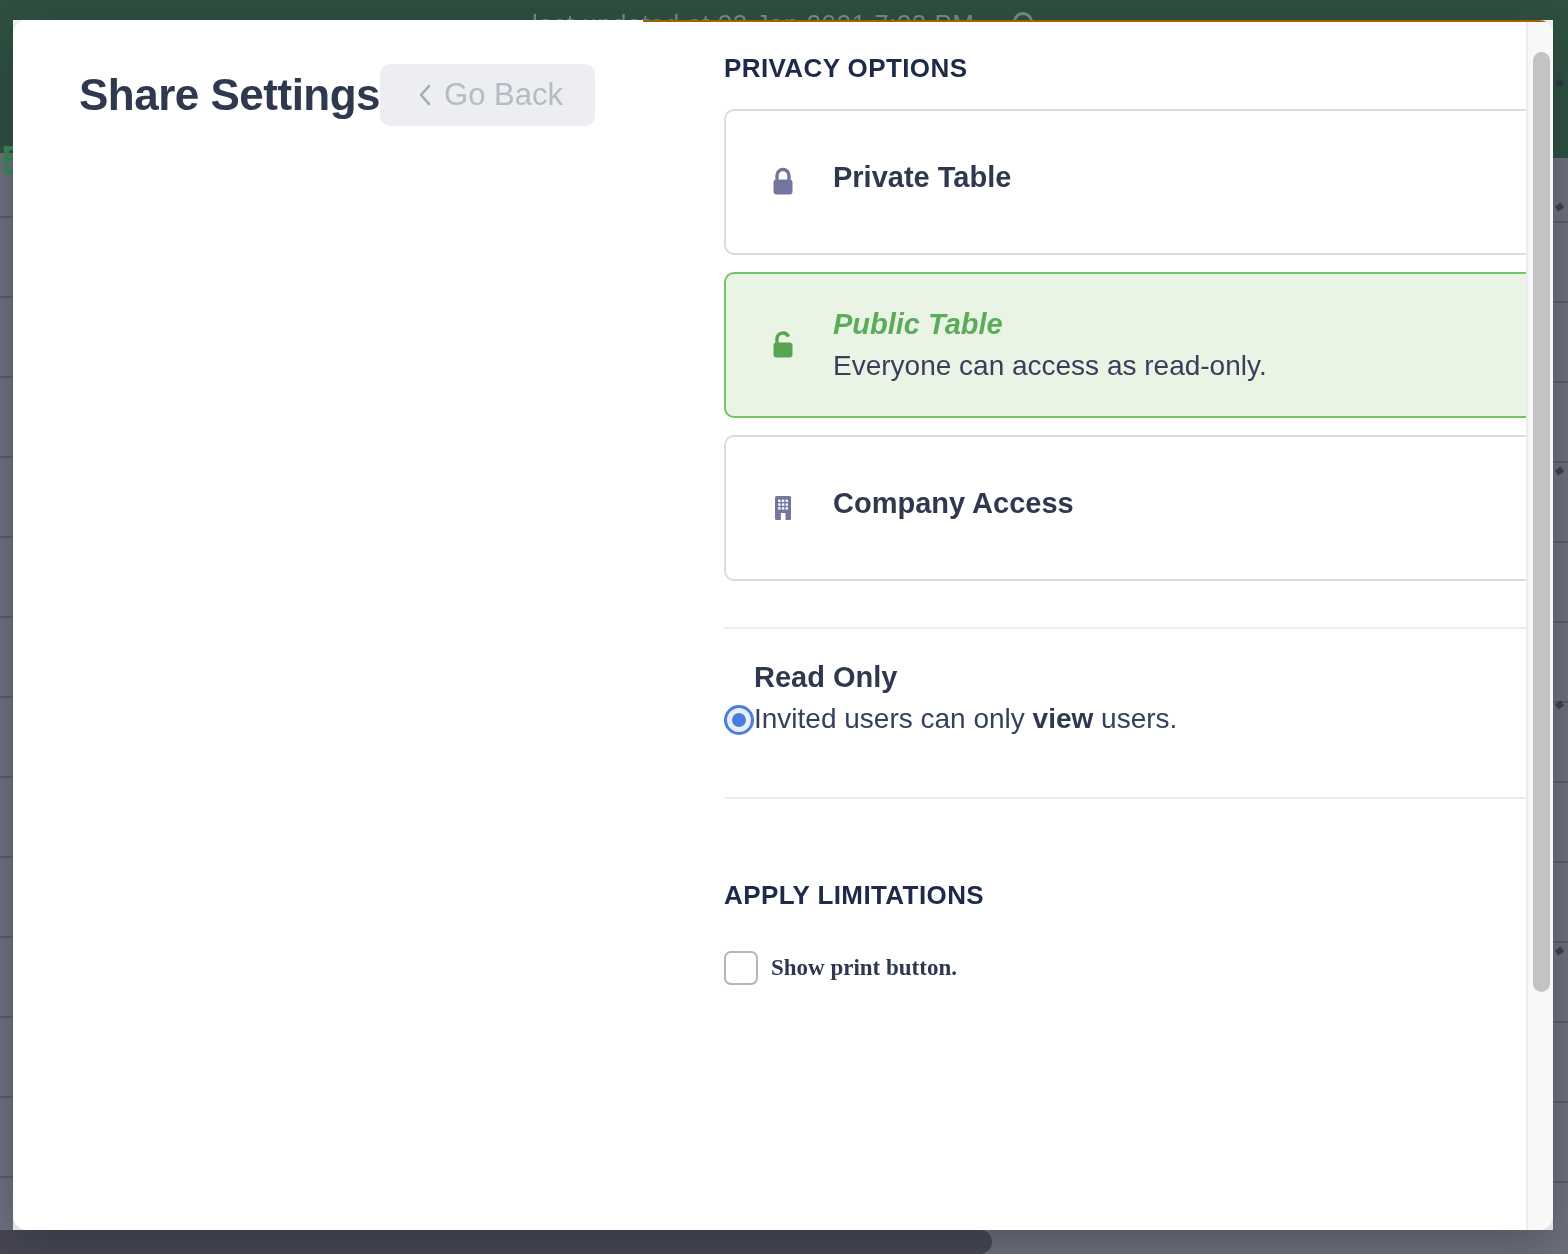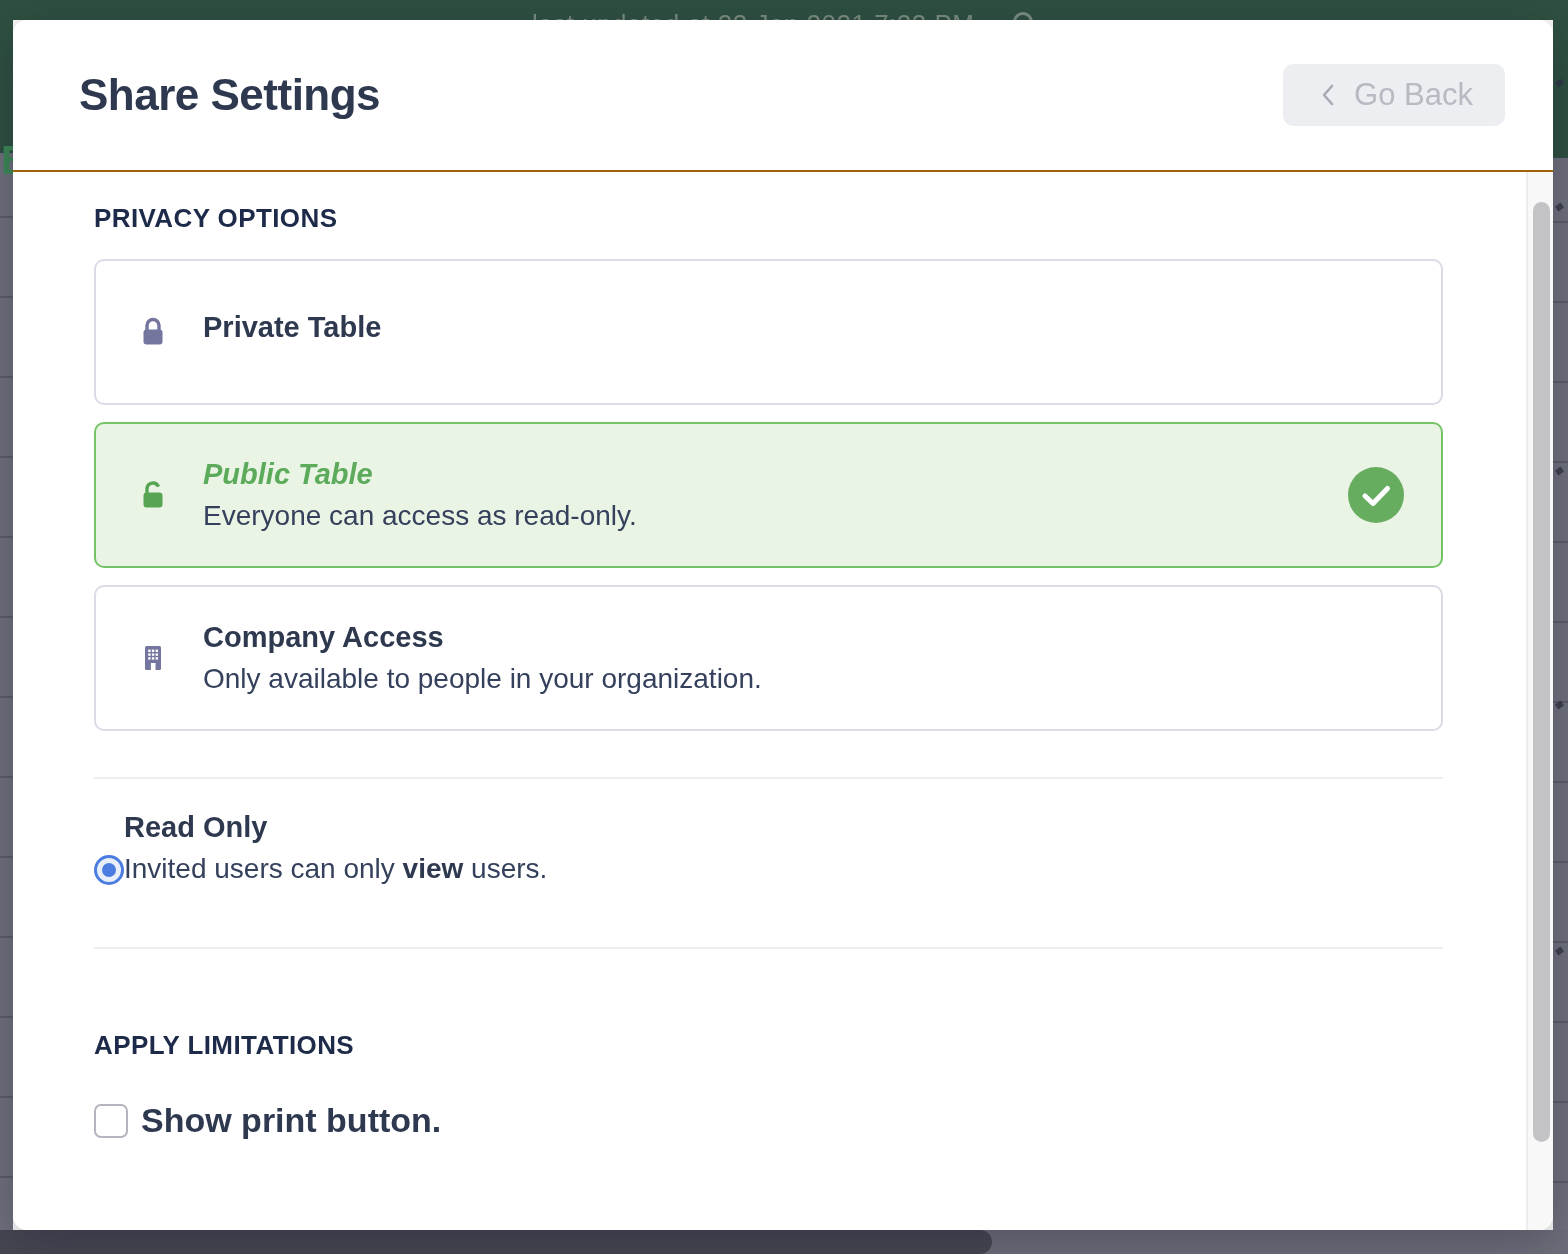--- a/index.html
+++ b/index.html
@@ -49,29 +49,29 @@
   .bg-bottom-thumb {
     position:absolute; left:0; top:0; width:992px; height:24px;
     background:#474753; border-radius:0 12px 12px 0;
   }
 
   
   .modal {
     position:absolute; left:13px; top:20px; width:1540px; height:1210px;
     background:#ffffff; border-radius:14px; z-index:3;
     box-shadow:0 10px 50px rgba(20,25,40,.35);
-    display:flex; flex-direction:column; overflow:hidden;
+    display:flex; flex-direction:row; overflow:hidden;
   }
   .modal-header {
     flex:none; height:150px; display:flex; align-items:center;
     justify-content:space-between; padding:0 48px 0 66px;
   }
   .modal-title { font-size:44px; font-weight:bold; color:#2e3950; letter-spacing:-.5px; }
   .go-back {
-    display:flex; align-items:center; gap:11px;
+    display:flex; align-items:center; gap:4px;
     background:#edeef1; border:none; border-radius:10px;
     height:62px; padding:0 32px; font-size:31px; color:#b7bac2;
     font-family:inherit; cursor:pointer;
   }
   .modal-body { flex:1; position:relative; border-top:2px solid #a16207; overflow:hidden; }
   .content { position:absolute; left:81px; top:0; width:1349px; }
 
   .section-header {
     font-size:26px; font-weight:800; color:#1d2a49; letter-spacing:.4px;
   }
@@ -111,21 +111,21 @@
   }
   .radio-title { font-size:29px; font-weight:bold; color:#2e3950; margin-bottom:9px; }
   .radio-desc  { font-size:28px; color:#35415c; }
   .radio-desc .b { font-weight:bold; color:#2e3950; }
 
   .check-row { margin-top:40px; display:flex; align-items:center; gap:13px; cursor:pointer; }
   .checkbox {
     flex:none; width:34px; height:34px; border:2px solid #b3b5bf;
     border-radius:7px; background:#ffffff;
   }
-  .check-label { font-size:34px; font-weight:bold; color:#2e3950; }
+  .check-label { font-size:23px; font-weight:bold; color:#2e3950;font-family:Liberation Serif, serif; }
 
   .scrollbar {
     position:absolute; right:0; top:0; bottom:0; width:27px;
     background:#f8f8f9; border-left:2px solid #ececf0;
   }
   .scrollbar-thumb {
     position:absolute; left:5px; top:30px; width:17px; height:940px;
     background:#c3c3c6; border-radius:9px;
   }
 </style>
@@ -212,21 +212,20 @@
                 <rect x="15.9" y="12.4" width="2.4" height="2.4"></rect>
                 <rect x="19.6" y="12.4" width="2.4" height="2.4"></rect>
               <rect x="12.2" y="16.2" width="2.4" height="2.4"></rect>
                 <rect x="15.9" y="16.2" width="2.4" height="2.4"></rect>
                 <rect x="19.6" y="16.2" width="2.4" height="2.4"></rect>
               <rect x="14.9" y="22" width="4.6" height="7"></rect>
             </g>
           </svg>
           <div class="card-text">
             <div class="card-title">Company Access</div>
-            <div class="card-desc">Only available to people in your organization.</div>
           </div>
         </div>
 
       </div>
 
       <div class="divider div-1"></div>
 
 
       <div class="radio-row">
         <div class="radio">

